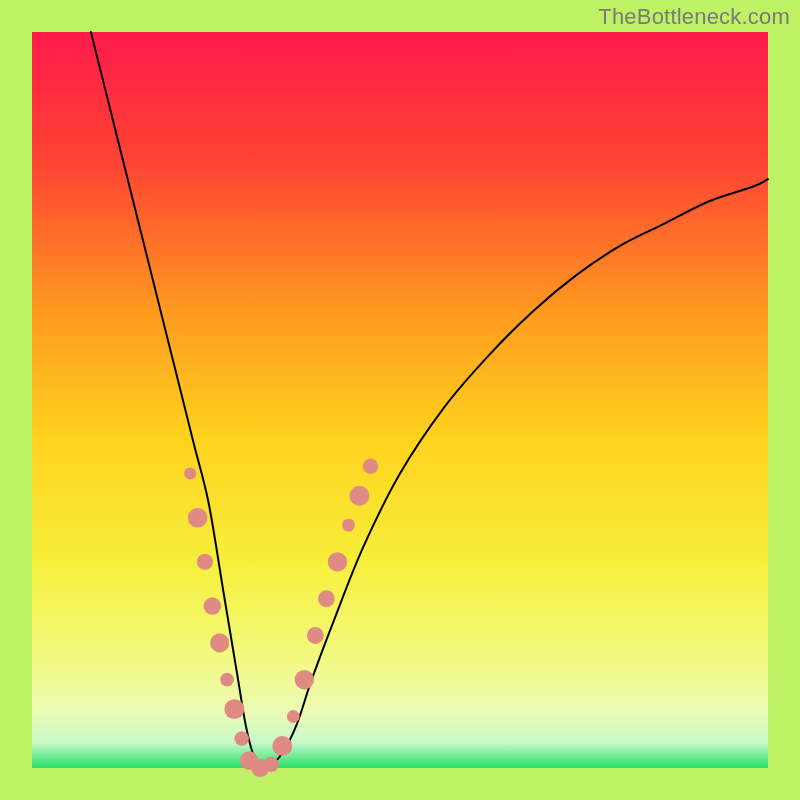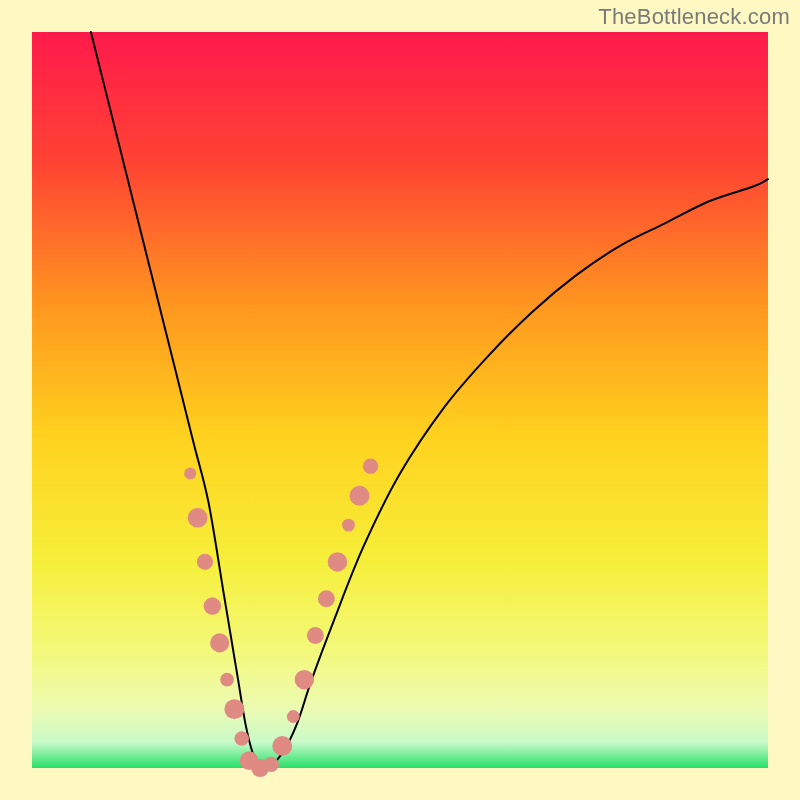--- a/index.html
+++ b/index.html
@@ -7,21 +7,21 @@
     padding: 0;
     width: 800px;
     height: 800px;
     background: #000;
     overflow: hidden;
     font-family: Arial, Helvetica, sans-serif;
   }
   .frame {
     position: absolute;
     inset: 0;
-    background: #fef9c3;
+    background: #bef264;
   }
   .watermark {
     position: absolute;
     top: 4px;
     right: 10px;
     color: #7a7a7a;
     font-size: 22px;
     font-weight: 500;
     letter-spacing: 0.2px;
     user-select: none;

